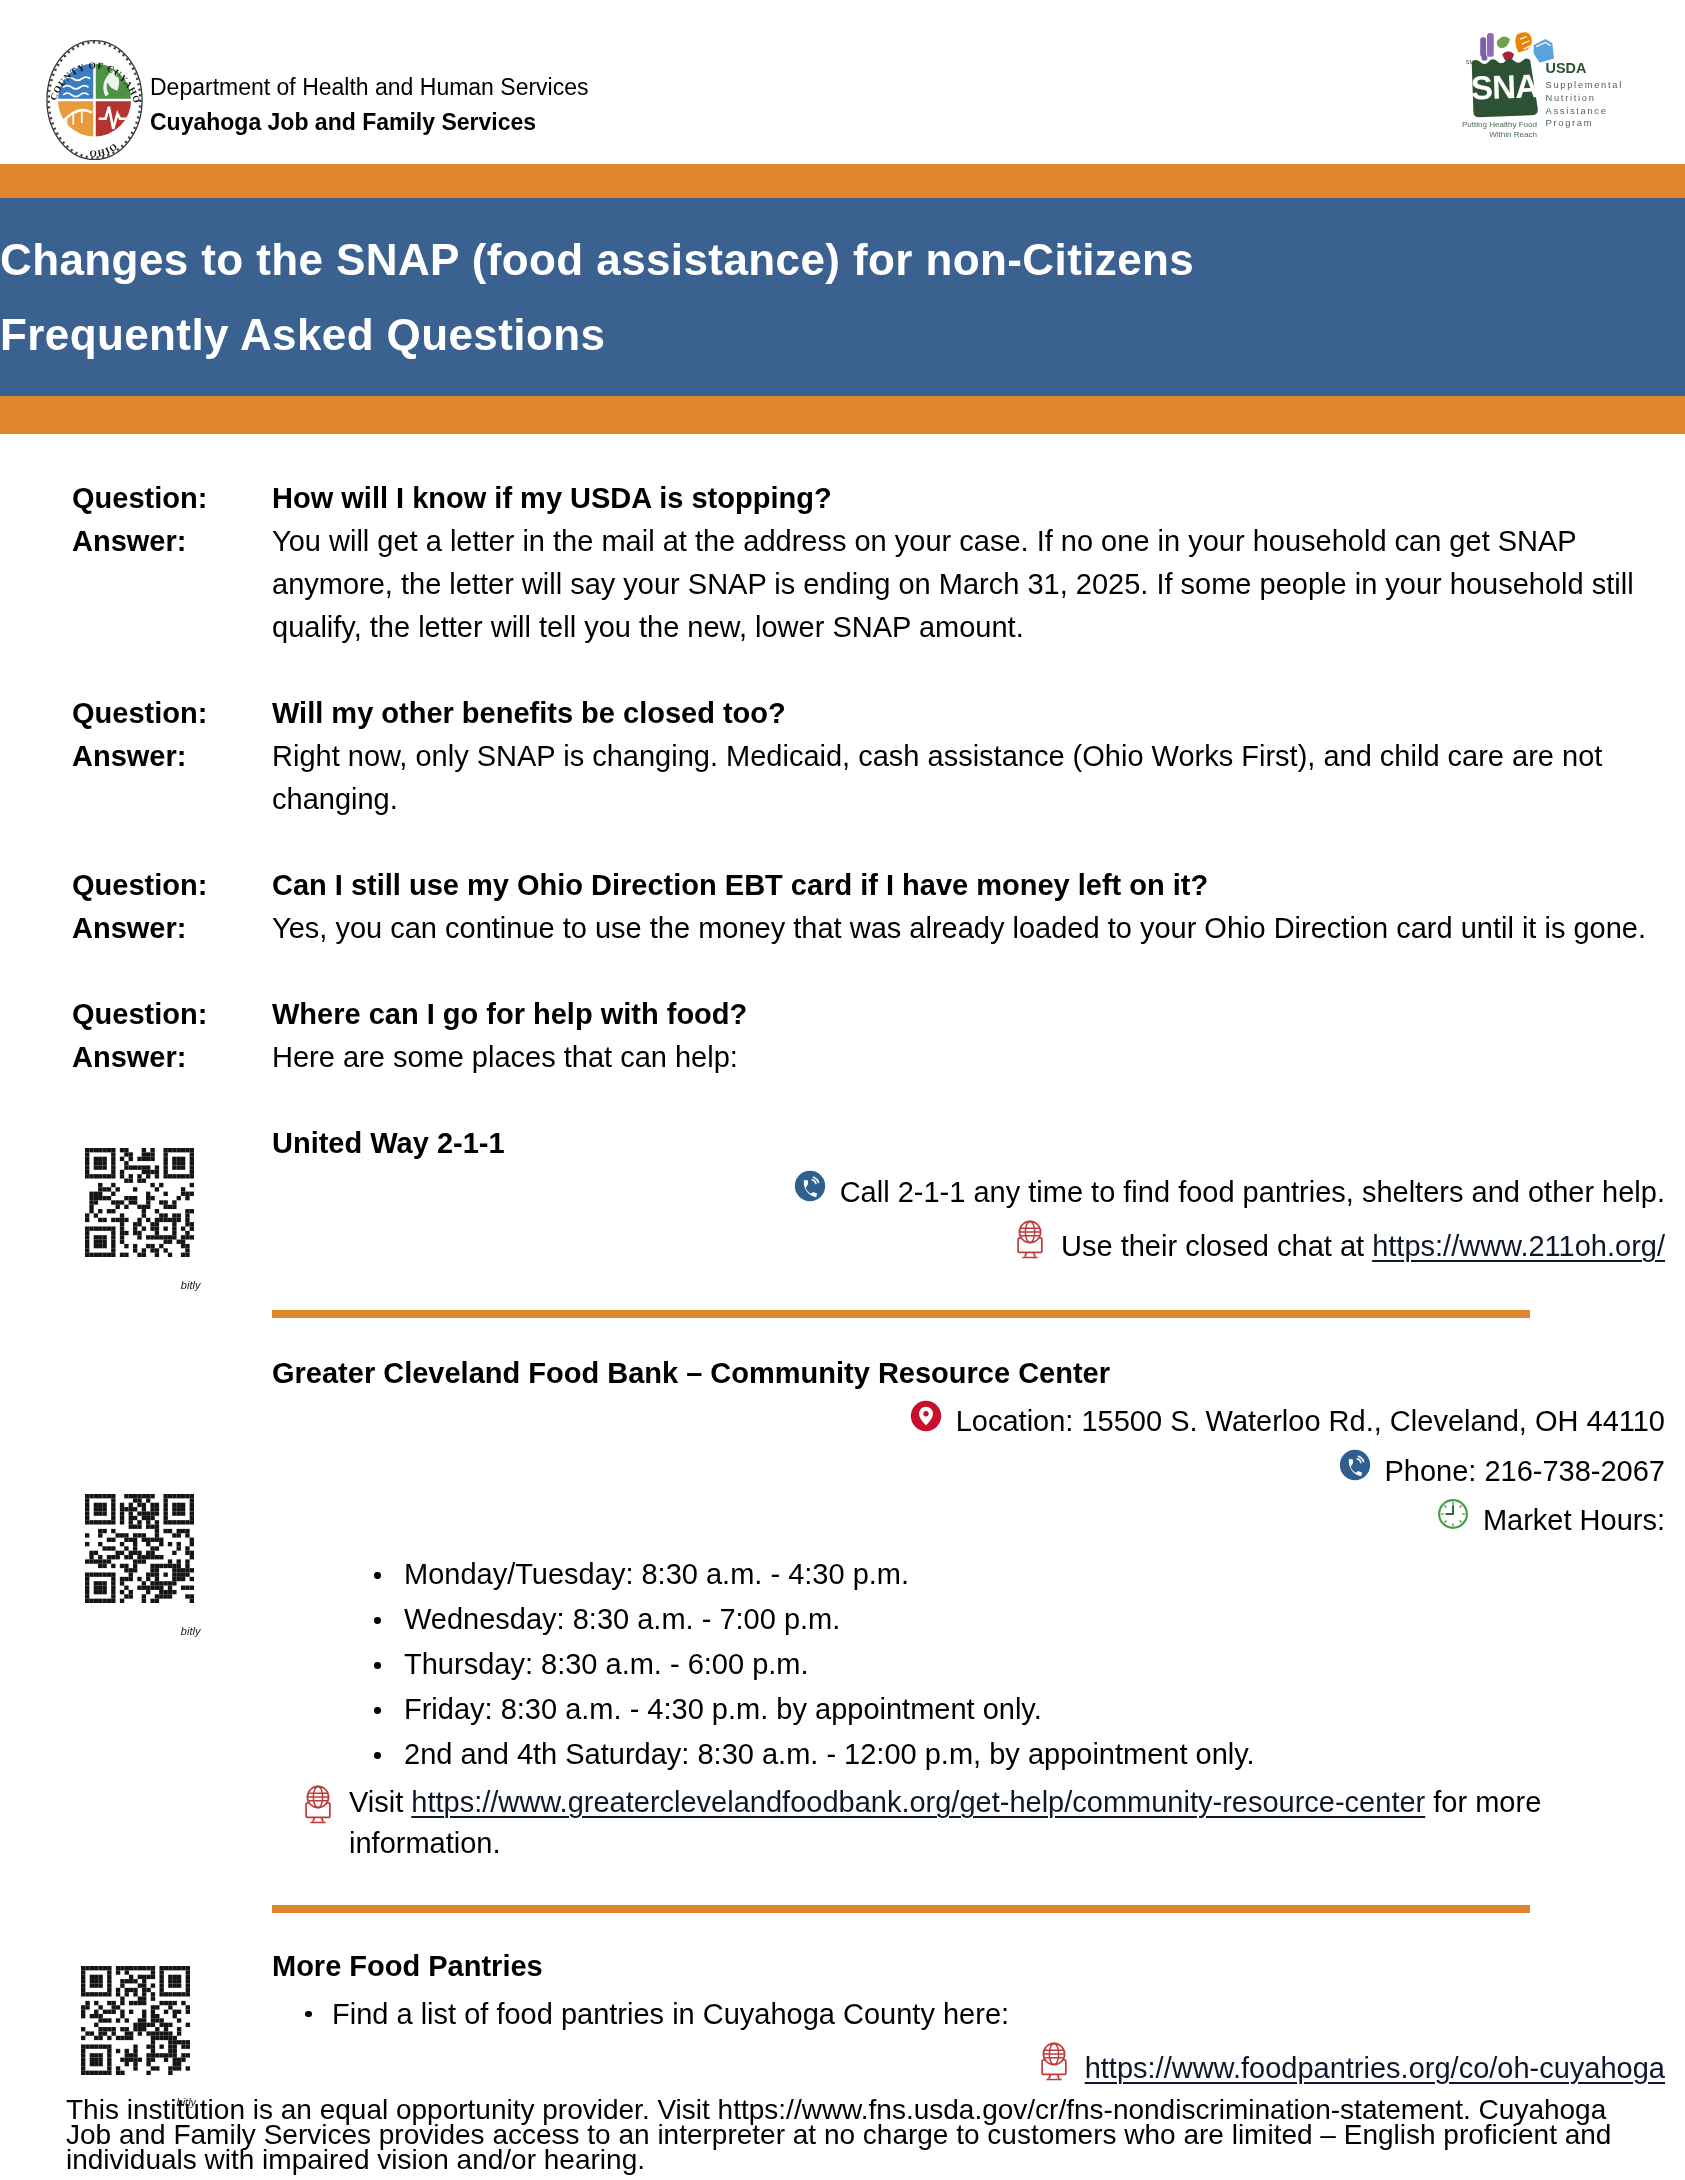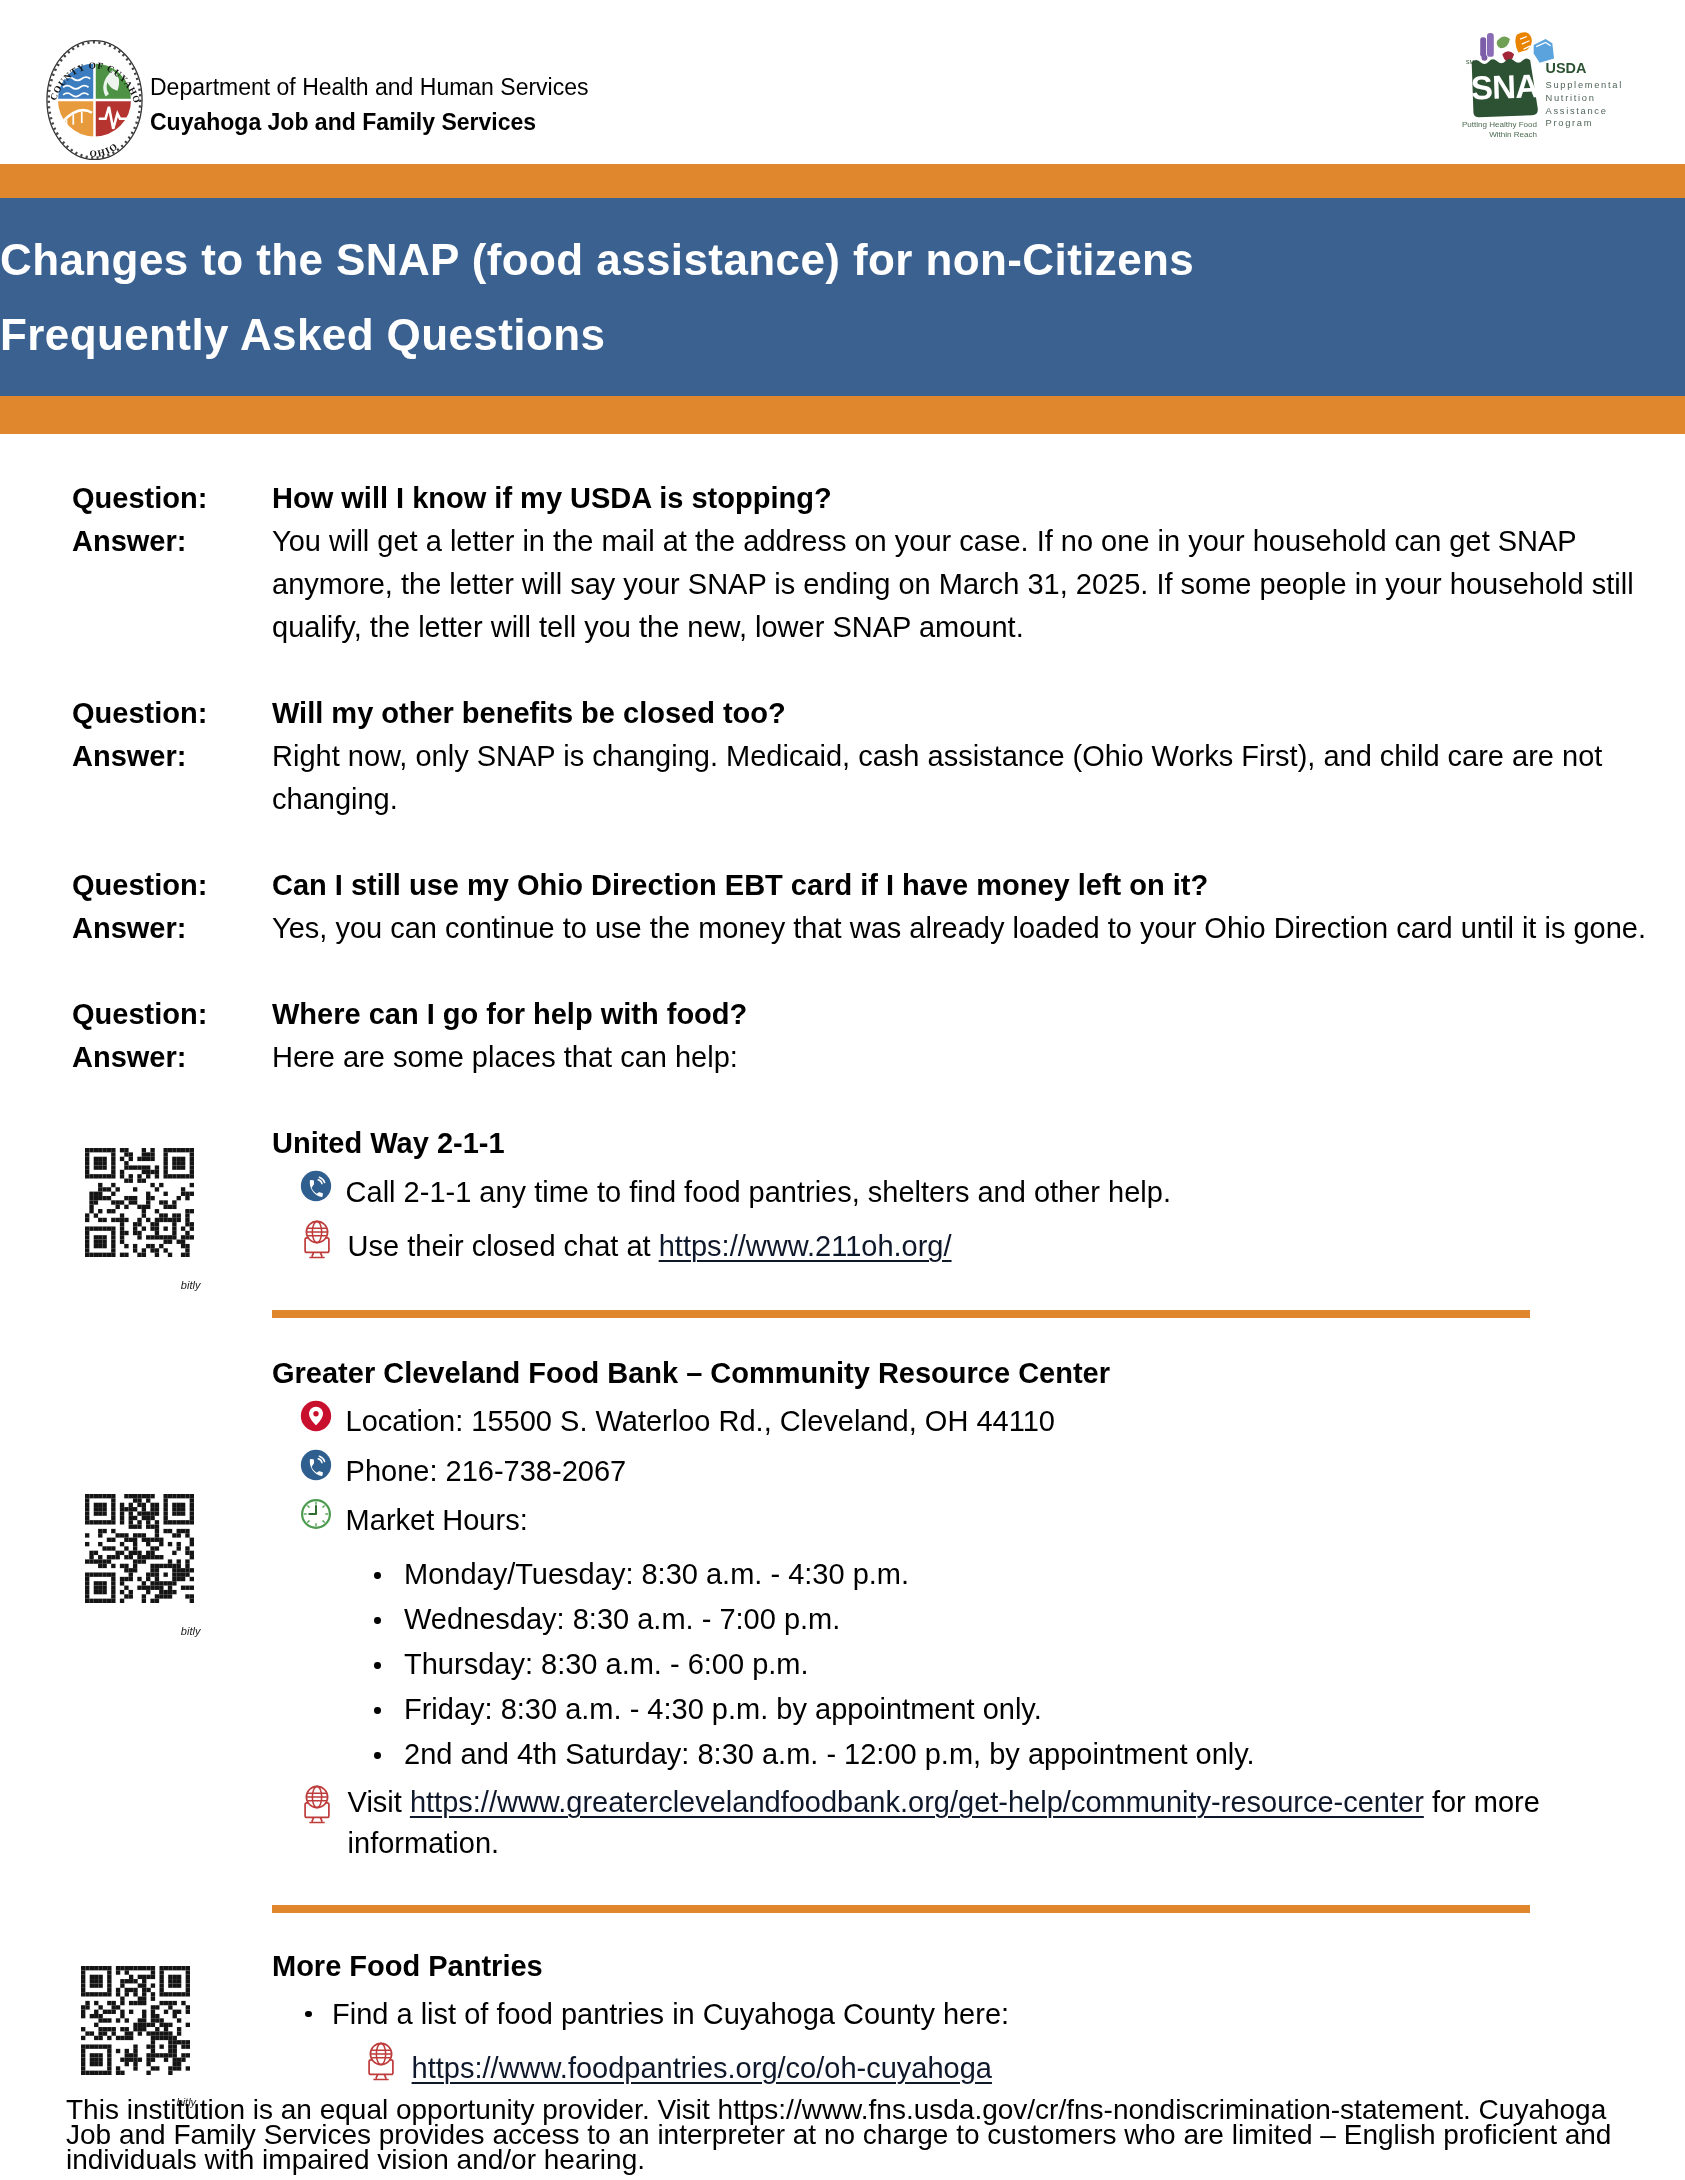--- a/index.html
+++ b/index.html
@@ -26,21 +26,21 @@
   
   .main{position:absolute; left:72px; top:477px; width:1593px;}
   .qa{display:grid; grid-template-columns:200px 1393px; margin-bottom:43px;
       font-size:29px; line-height:43px;}
   .qa .lbl{font-weight:700;}
   .qa .q{font-weight:700;}
   .qa .a{font-weight:400;}
   
   .resource{position:relative; padding-left:200px; font-size:29px; line-height:43px;}
   .resource .rtitle{font-weight:700;}
-  .res-row{display:flex; align-items:center; gap:13.6px; margin-left:28px; margin-top:5.1px; min-height:44px;}
+  .res-row{display:flex; align-items:center; gap:13.6px; margin-left:28px; margin-top:5.1px; min-height:44px;justify-content:flex-end;}
   .res-row.wraprow{align-items:flex-start;}
   .res-row.wraprow .txt{width:1316px; line-height:41px;}
   .res-row .icon{flex:0 0 auto;}
   a.lnk{color:#0f172a; text-decoration:underline; text-decoration-thickness:1.7px; text-underline-offset:4.3px;}
   ul.hours{list-style:none; margin:10.2px 0 0 0; padding:0;}
   ul.hours li{position:relative; margin-left:132px; line-height:45px;}
   ul.hours li::before{content:''; position:absolute; left:-30px; top:19.6px; width:6.8px; height:6.8px;
       border-radius:50%; background:#000;}
   .uw{margin-top:37px;}
   .fb{margin-top:34px;}

